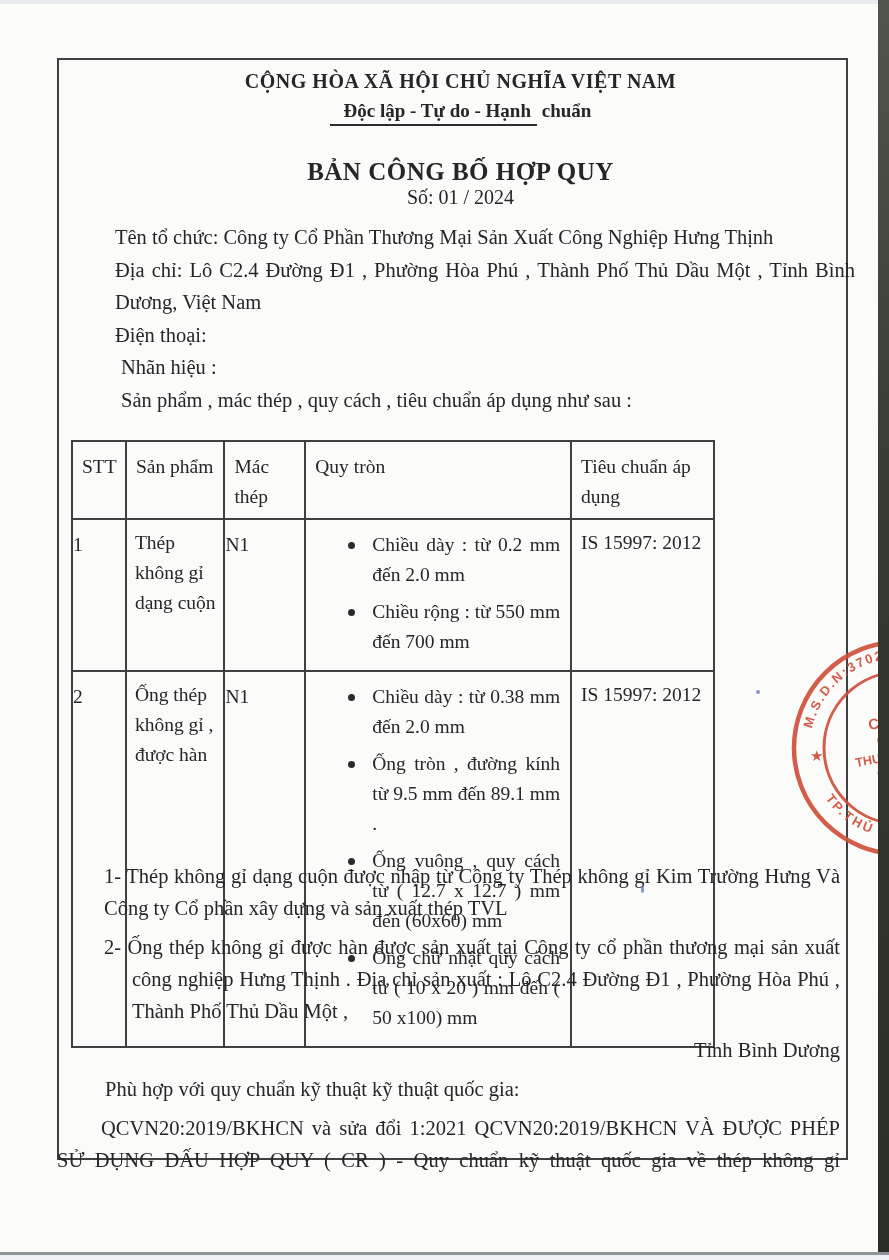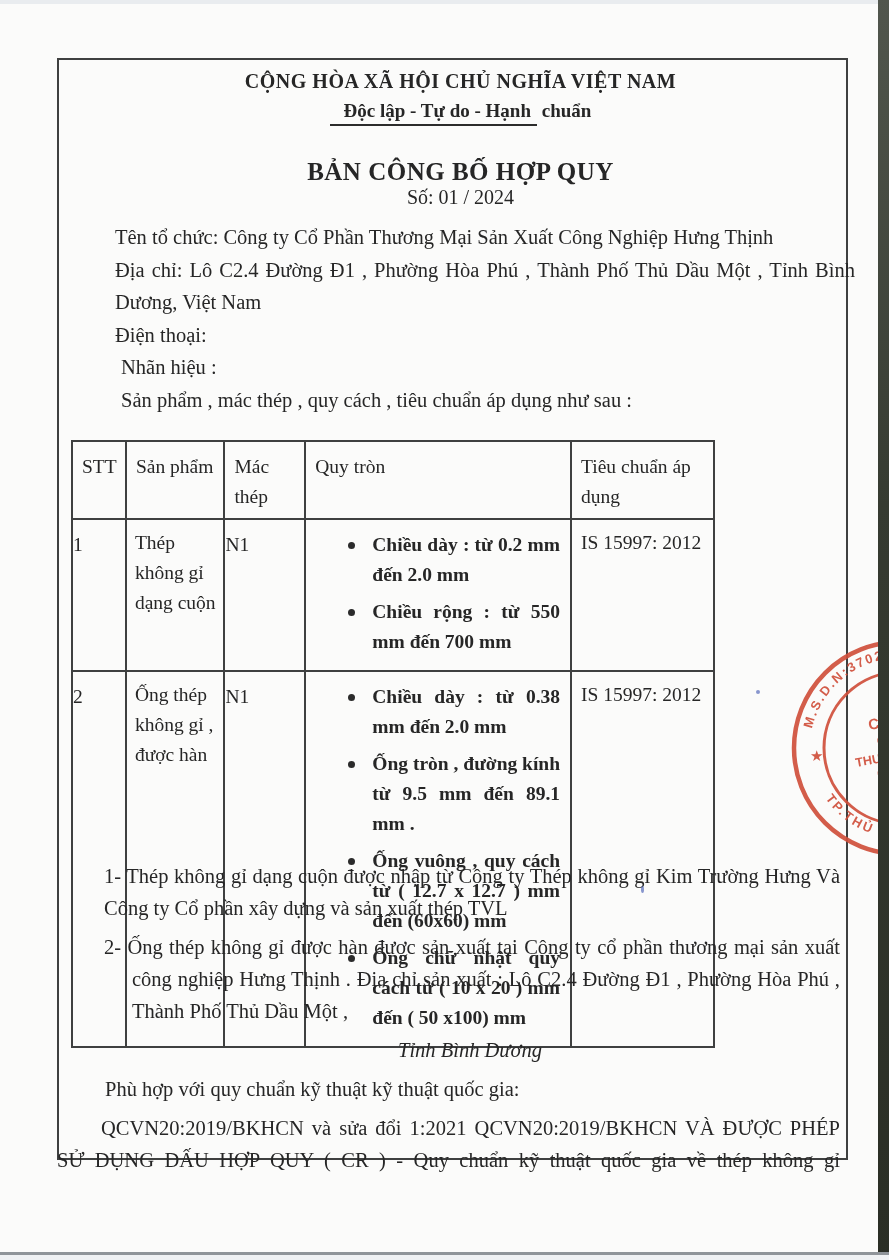--- a/index.html
+++ b/index.html
@@ -71,35 +71,35 @@
   }
   table.spec th { height: 50px; padding: 10px 8px 6px 9px; font-size: 19.5px; }
   td.c-stt  { text-align: center; padding-top: 10px; }
   th.c-stt  { padding-left: 11px; }
   td.c-sp   { padding: 8px 6px 6px 8px; text-align: justify; }
   td.c-mt   { text-align: center; padding-top: 10px; }
   td.c-qc   { padding: 10px 6px 6px 8px; }
   td.c-tc   { padding: 8px 6px 6px 9px; }
   tr.r1 { height: 90px; }
   tr.r2 { height: 238px; }
-  .bullet { display: grid; grid-template-columns: 24px 1fr; padding-left: 34px; margin-bottom: 7px; font-weight: bold; }
+  .bullet { display: grid; grid-template-columns: 24px 1fr; padding-left: 34px; margin-bottom: 7px; }
   .bullet .dot {
     width: 7px; height: 7px; border-radius: 50%; background: #2b2b2b;
     margin-top: 12px;
   }
   .bullet .btxt { text-align: justify; padding-right: 4px; }
   
   .notes {
     position: absolute; left: 100px; top: 860px; width: 740px;
     font-size: 20.5px; line-height: 32px; z-index: 2;
   }
   .notes p { text-align: justify; margin-bottom: 7px; }
   .notes .n1 { padding-left: 4px; }
   .notes .n2 { padding-left: 32px; text-indent: -28px; }
-  .notes .plain { text-align: center; font-style: italic; }
+  .notes .plain { text-align: right; }
   .notes .conf-intro { padding-left: 5px; text-align: left; }
   .notes .conf-detail {
     margin-left: -43px; width: 783px; text-indent: 44px;
     text-align: justify; text-align-last: justify;
   }
   
   .stamp {
     position: absolute; left: 780px; top: 628px; width: 240px; height: 240px;
     z-index: 4; opacity: .92;
   }

